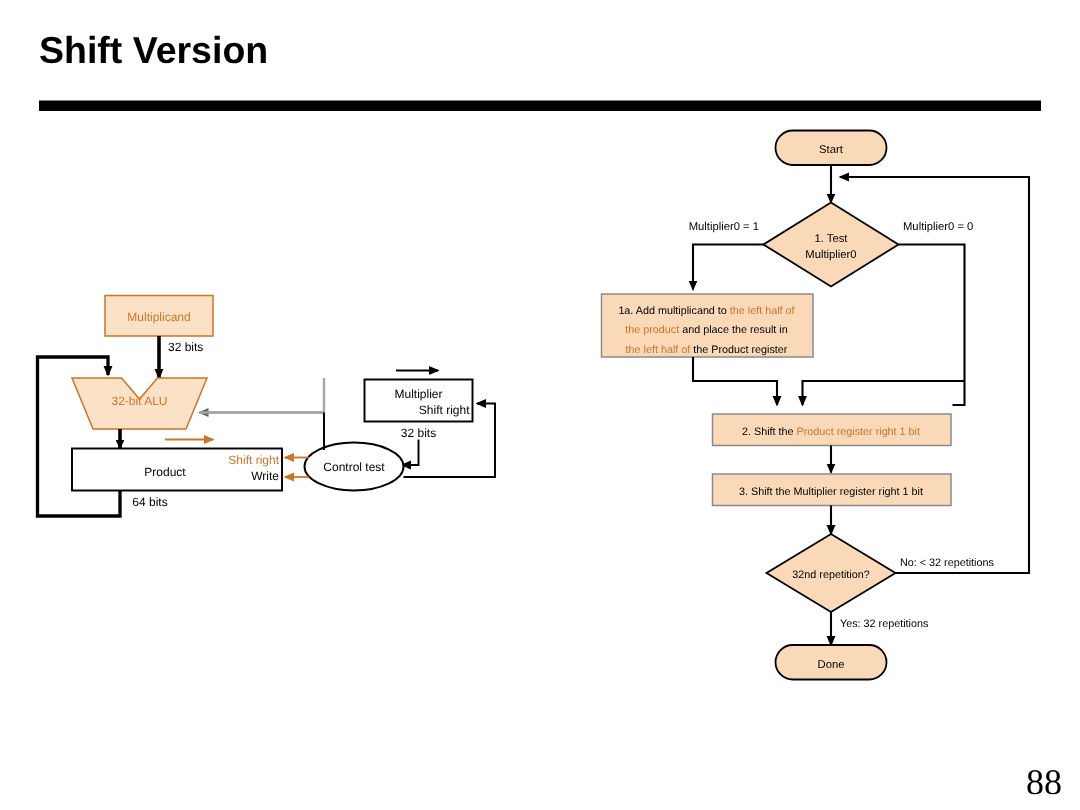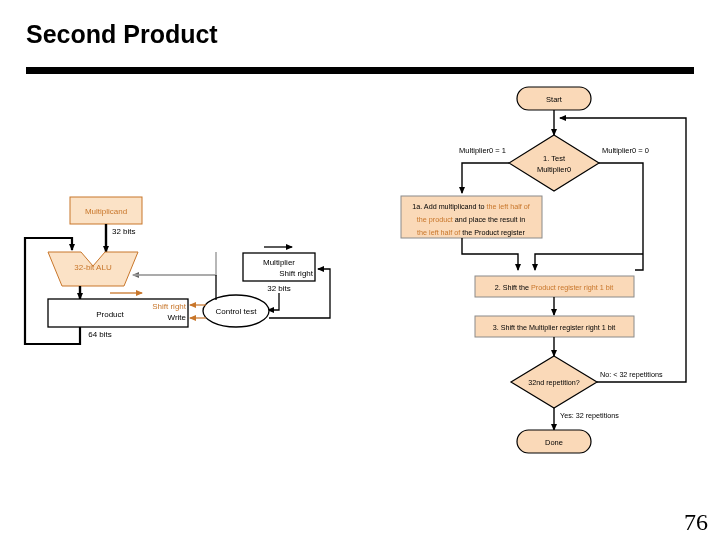--- a/index.html
+++ b/index.html
@@ -59,25 +59,25 @@
     fill: #000000;
   }
   .t-or { fill: #C8762A; }
   .t-bk { fill: #000000; }
 </style>
 </head>
 <body>
 
 <div class="slide">
 
-  <div class="slide-title">Second Product</div>
+  <div class="slide-title">Shift Version</div>
 
   <div class="title-rule"></div>
 
-  <div class="page-number">76</div>
+  <div class="page-number">88</div>
 
   <svg class="figure-layer" width="720" height="540" viewBox="0 0 720 540">
 
     <defs>
       <marker id="ah-bk" markerWidth="7" markerHeight="7" refX="6" refY="3" orient="auto" markerUnits="userSpaceOnUse">
         <path d="M0,0 L7,3 L0,6 z" fill="#000000"></path>
       </marker>
       <marker id="ah-or" markerWidth="7" markerHeight="7" refX="6" refY="3" orient="auto" markerUnits="userSpaceOnUse">
         <path d="M0,0 L7,3 L0,6 z" fill="#C8762A"></path>
       </marker>

